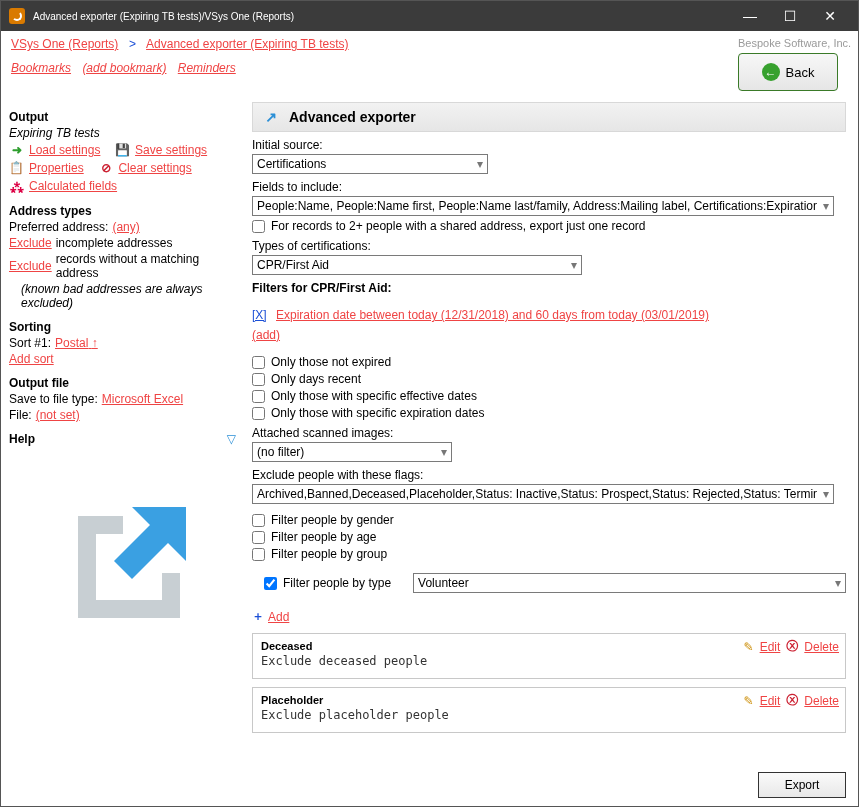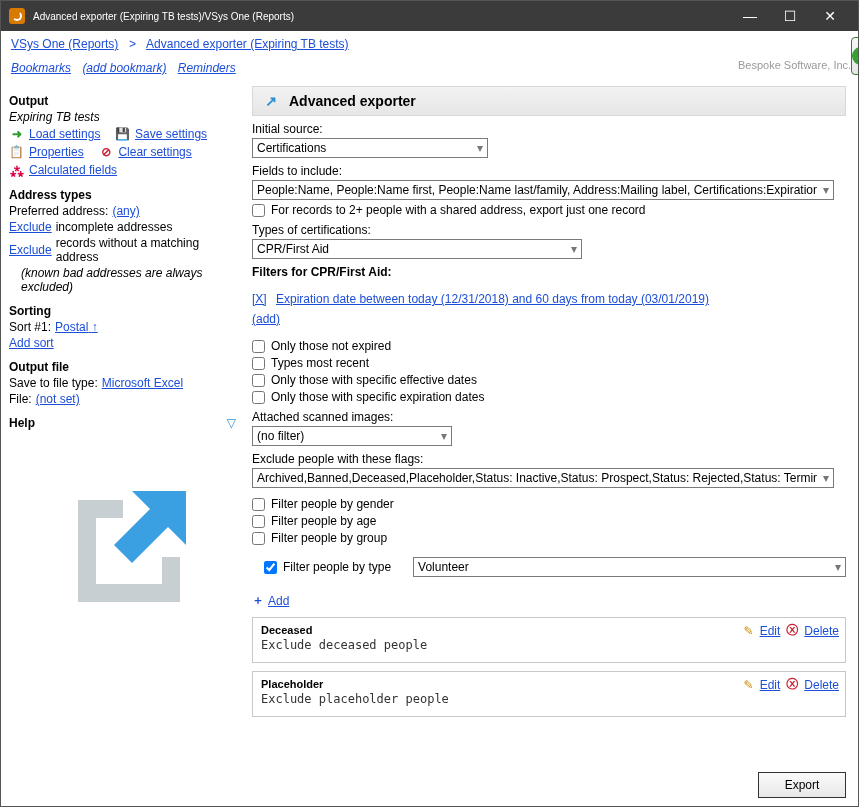--- a/index.html
+++ b/index.html
@@ -1,31 +1,31 @@
 <!DOCTYPE html>
 <html><head>
 <meta charset="utf-8">
 <style>
   html, body { margin: 0; padding: 0; font-family: "Segoe UI", Tahoma, Arial, sans-serif; font-size: 12px; color: #000; background: #fff; }
-  a { color: #1d4ed8; text-decoration: underline; cursor: pointer; }
+  a { color: #ef4444; text-decoration: underline; cursor: pointer; }
   .window { width: 859px; height: 807px; border: 1px solid #555; box-sizing: border-box; display: flex; flex-direction: column; background: #fff; overflow: hidden; }
   
   .titlebar { background: #3b3b3b; color: #fff; height: 30px; display: flex; align-items: center; padding: 0 8px; }
   .titlebar .app-icon { width: 16px; height: 16px; background:#d97a00; border-radius:3px; margin-right:8px; position:relative; }
   .titlebar .app-icon::after{content:""; position:absolute; inset:3px; border:2px solid #fff; border-top-color:transparent; border-left-color:transparent; border-radius:50%;}
   .titlebar .title { flex: 1; font-size: 10px; }
   .titlebar .win-btn { width: 40px; height: 30px; display: inline-flex; align-items:center; justify-content:center; color:#fff; font-size:14px; }
   
   .toparea { display:flex; align-items:flex-start; border-bottom:0; }
   .toparea .left { flex:1; padding:6px 10px 4px 10px; }
   .breadcrumb { color:#1b4fd6; font-size:12px; }
   .breadcrumb .sep { color:#1b4fd6; margin:0 4px; }
   .bookmarks-row { margin-top:10px; font-style:italic; font-size:12px; }
   .bookmarks-row a { margin-right:8px; }
-  .toparea .right { width:110px; padding:6px 10px 7px 0; display:flex; flex-direction:row; align-items:flex-end; }
+  .toparea .right { width:110px; padding:6px 10px 7px 0; display:flex; flex-direction:column; }
   .company { color:#9a9a9a; font-size:11px; margin-bottom:4px; white-space:nowrap; }
   .back-btn { width:98px; height:36px; border:1px solid #3a7a28; border-radius:4px; background:linear-gradient(#f7f7f7,#e6e6e6); display:flex; align-items:center; justify-content:center; font-size:13px; gap:6px; }
   .back-btn .circle{width:18px;height:18px;border-radius:50%;background:#37a12e;display:inline-flex;align-items:center;justify-content:center;color:#fff;font-size:12px;}
   
   .main { flex:1; display:flex; min-height:0; }
   .sidebar { width:243px; padding:4px 8px 8px 8px; box-sizing:border-box; overflow:auto; }
   .content { flex:1; padding:0 12px 8px 8px; box-sizing:border-box; overflow:auto; }
   .section-head { font-weight:bold; margin-top:8px; margin-bottom:2px; }
   .sidebar .group{margin-bottom:10px; position:relative;}
   .sidebar .indent{margin-left:12px;}
@@ -232,21 +232,21 @@
         </div>
       </div>
 
       <div style="height:10px"></div>
       <div class="cb-row">
           <input type="checkbox" style="">
           <span>Only those not expired</span>
         </div>
       <div class="cb-row">
           <input type="checkbox" style="">
-          <span>Types most recent</span>
+          <span>Only days recent</span>
         </div>
       <div class="cb-row">
           <input type="checkbox" style="">
           <span>Only those with specific effective dates</span>
         </div>
       <div class="cb-row">
           <input type="checkbox" style="">
           <span>Only those with specific expiration dates</span>
         </div>
 

